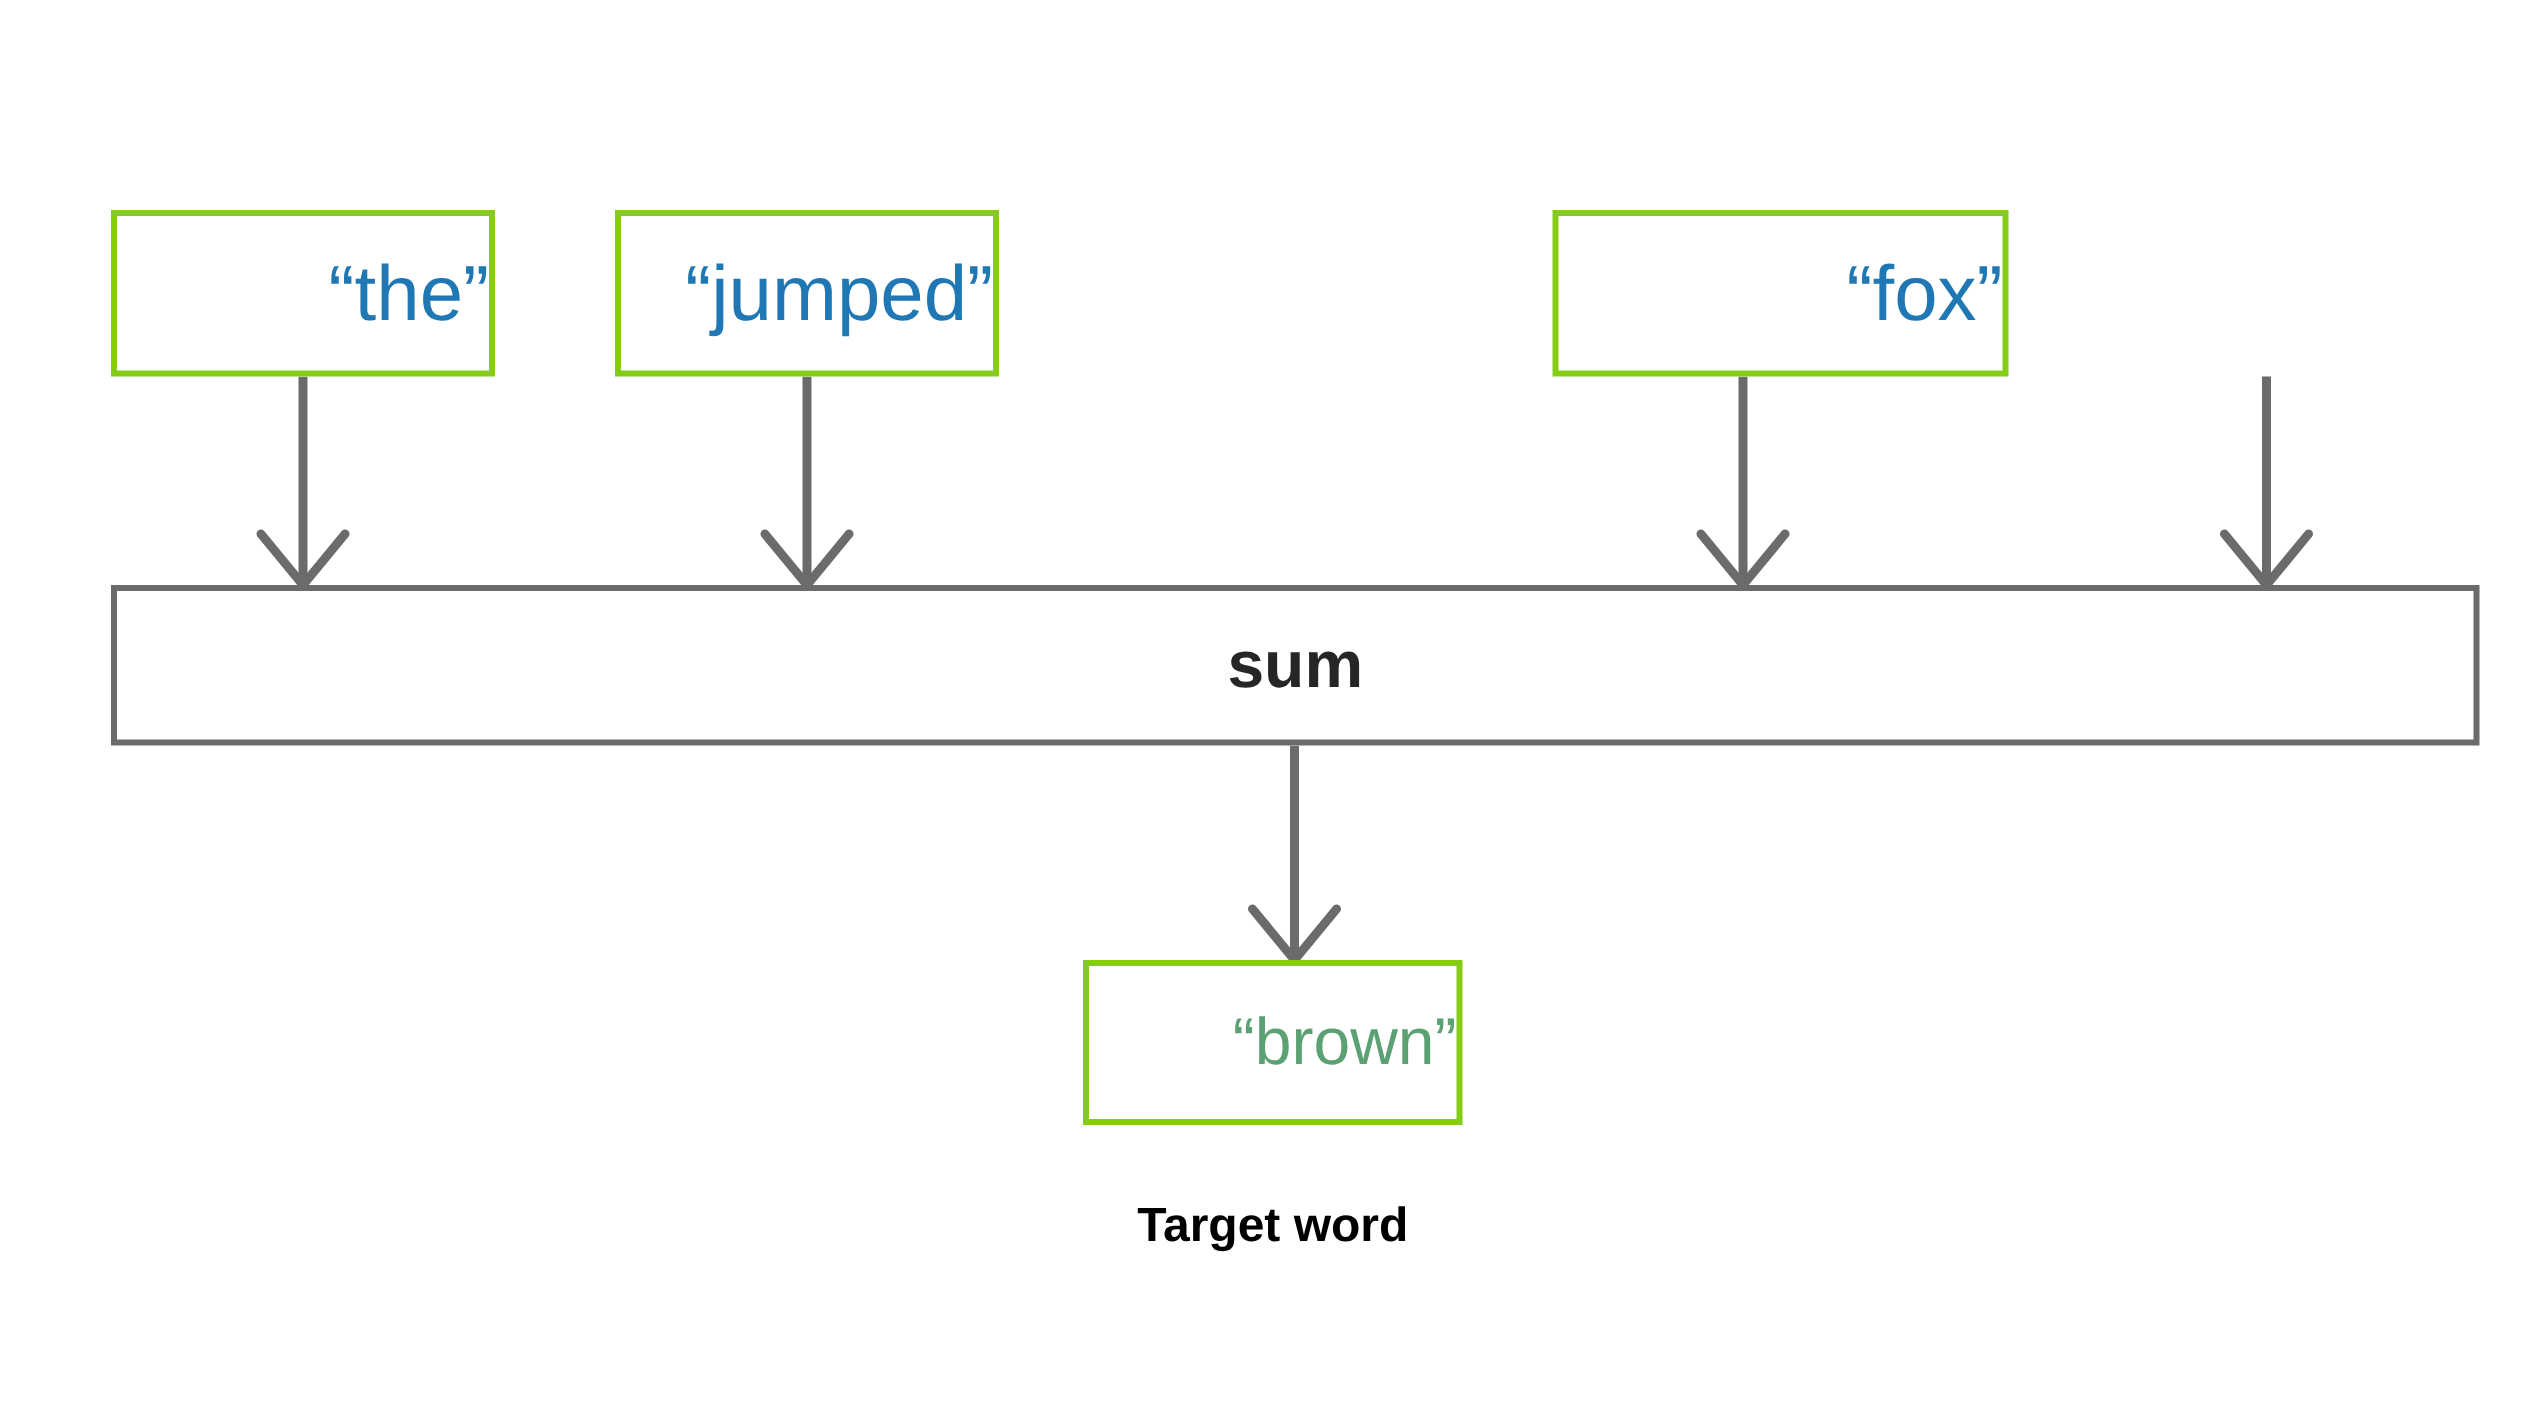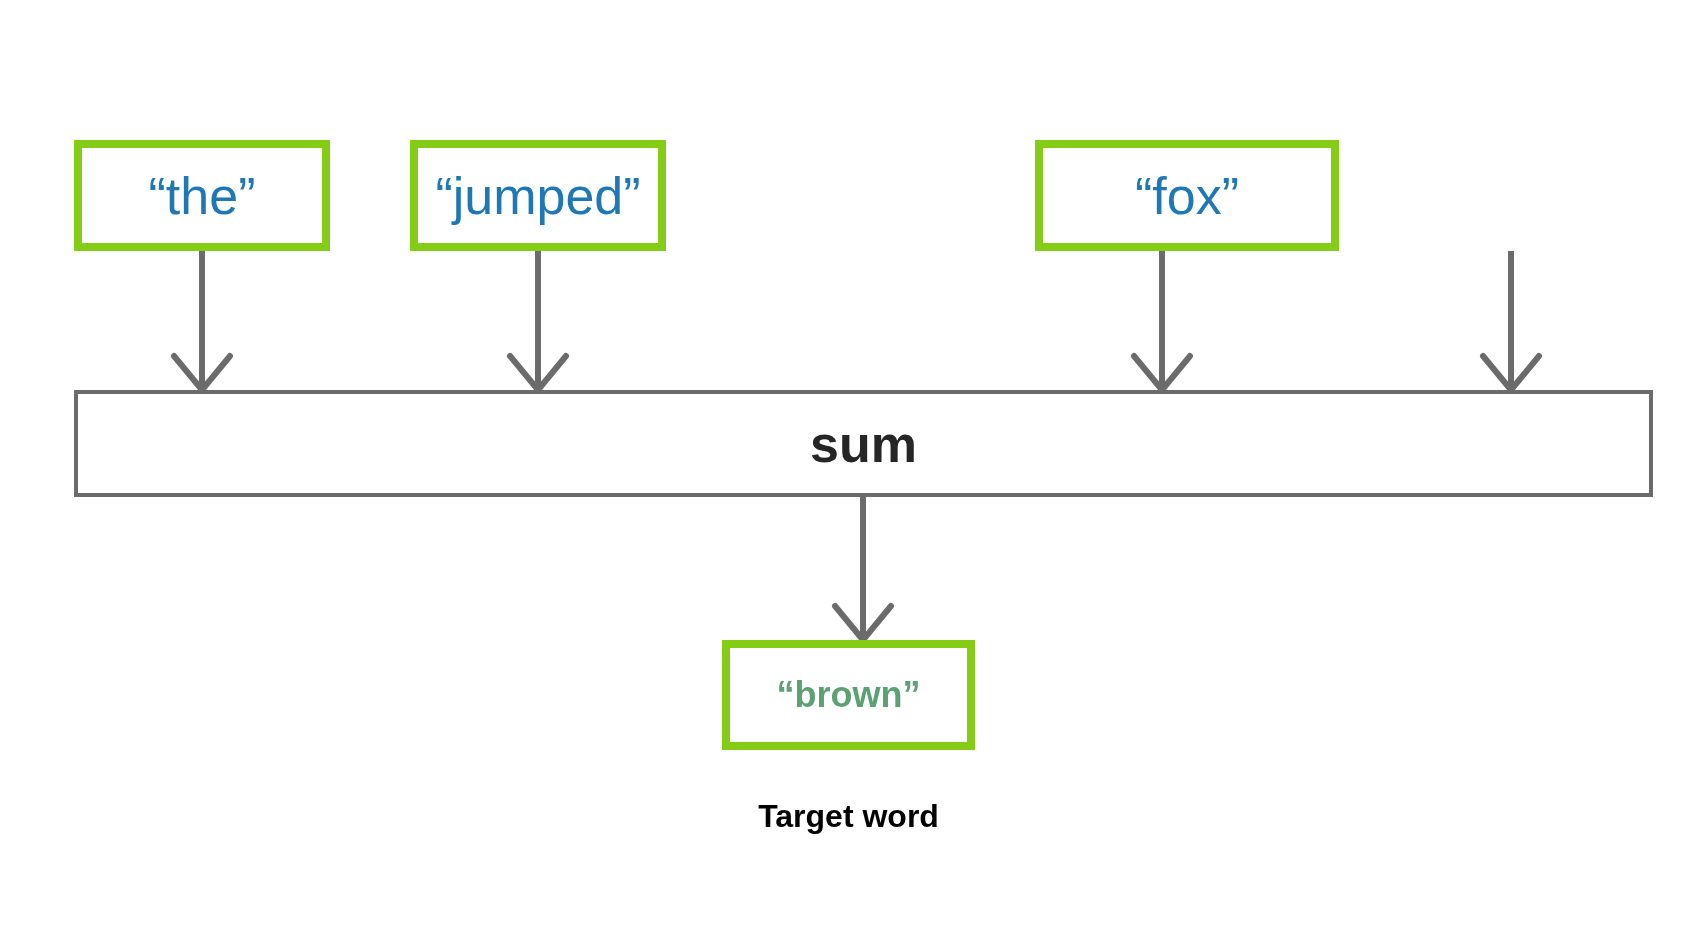--- a/index.html
+++ b/index.html
@@ -22,53 +22,53 @@
   #svg-layer {
     position: absolute;
     left: 0;
     top: 0;
     width: 1698px;
     height: 947px;
   }
   .node-box {
     position: absolute;
     box-sizing: border-box;
-    border: 8px solid #84cc16;
+    border: 4px solid #84cc16;
     background: #ffffff;
     display: flex;
     align-items: center;
-    justify-content: center;
+    justify-content: flex-end;
     white-space: nowrap;
   }
   .ctx-word {
     color: #1f77b4;
     font-size: 52px;
     font-weight: 400;
     letter-spacing: 0px;
     line-height: 1;
   }
   .sum-bar {
     position: absolute;
     box-sizing: border-box;
     border: 4px solid #6b6b6b;
     background: #ffffff;
     display: flex;
     align-items: center;
     justify-content: center;
   }
   .sum-label {
     color: #262626;
-    font-size: 52px;
+    font-size: 44px;
     font-weight: bold;
     line-height: 1;
   }
   .target-word {
     color: #5ba174;
-    font-size: 36px;
-    font-weight: bold;
+    font-size: 44px;
+    font-weight: normal;
     line-height: 1;
   }
   .caption {
     position: absolute;
     color: #000000;
     font-size: 32px;
     font-weight: bold;
     text-align: center;
     white-space: nowrap;
     line-height: 1;

